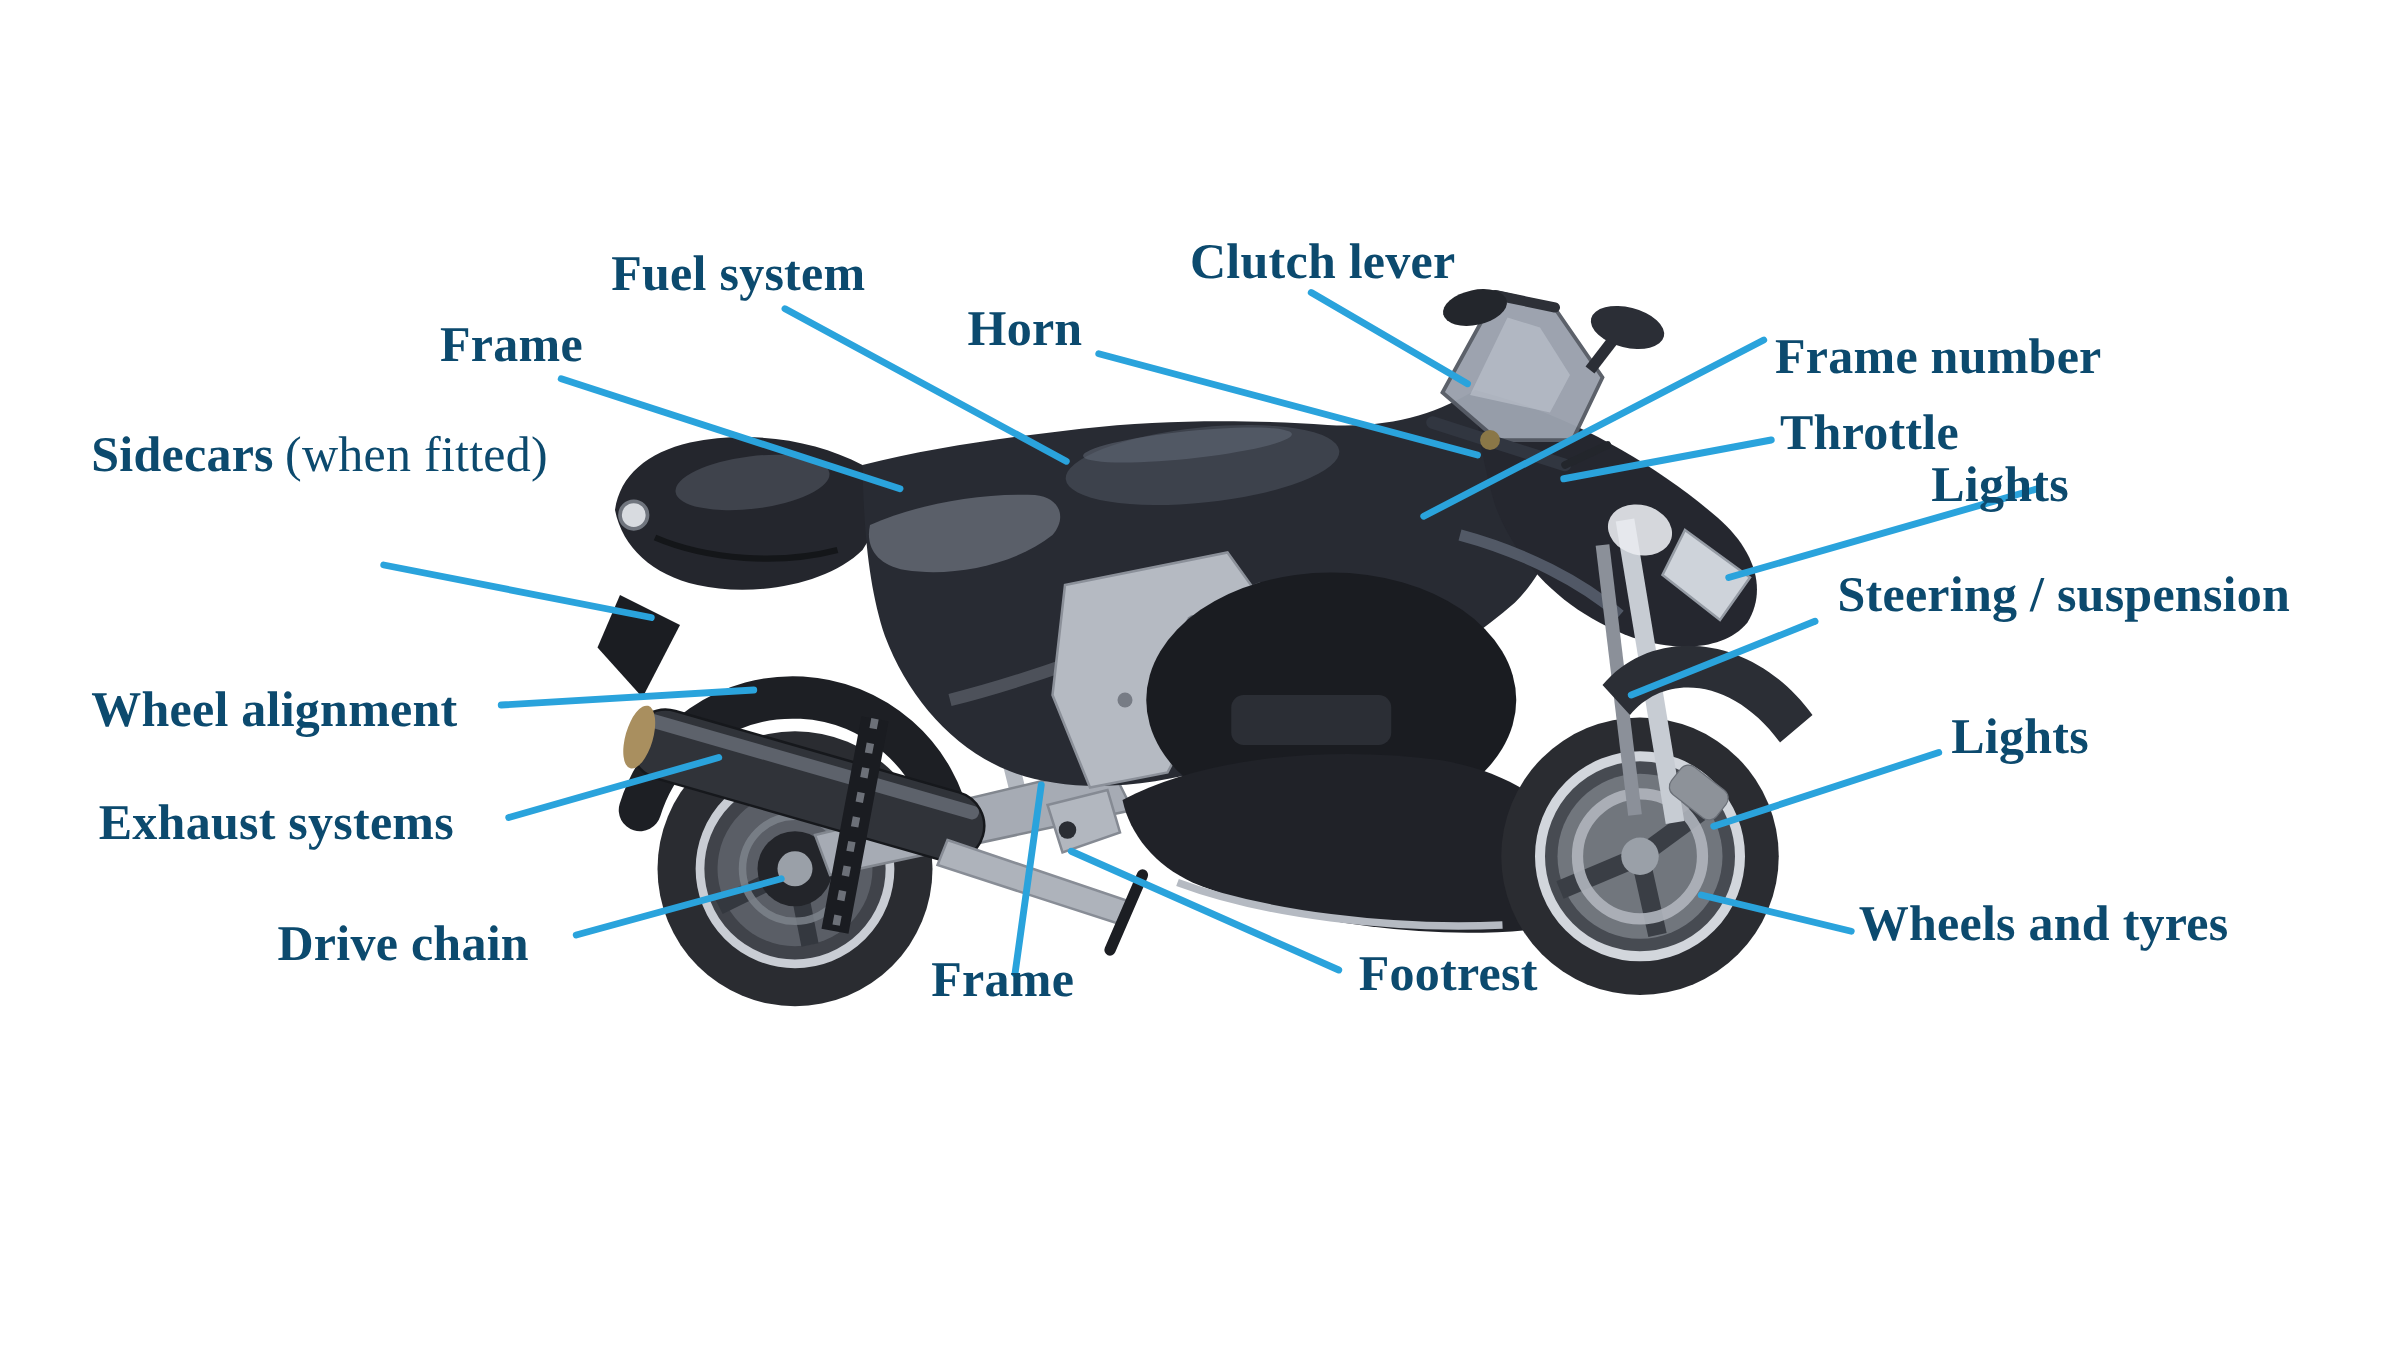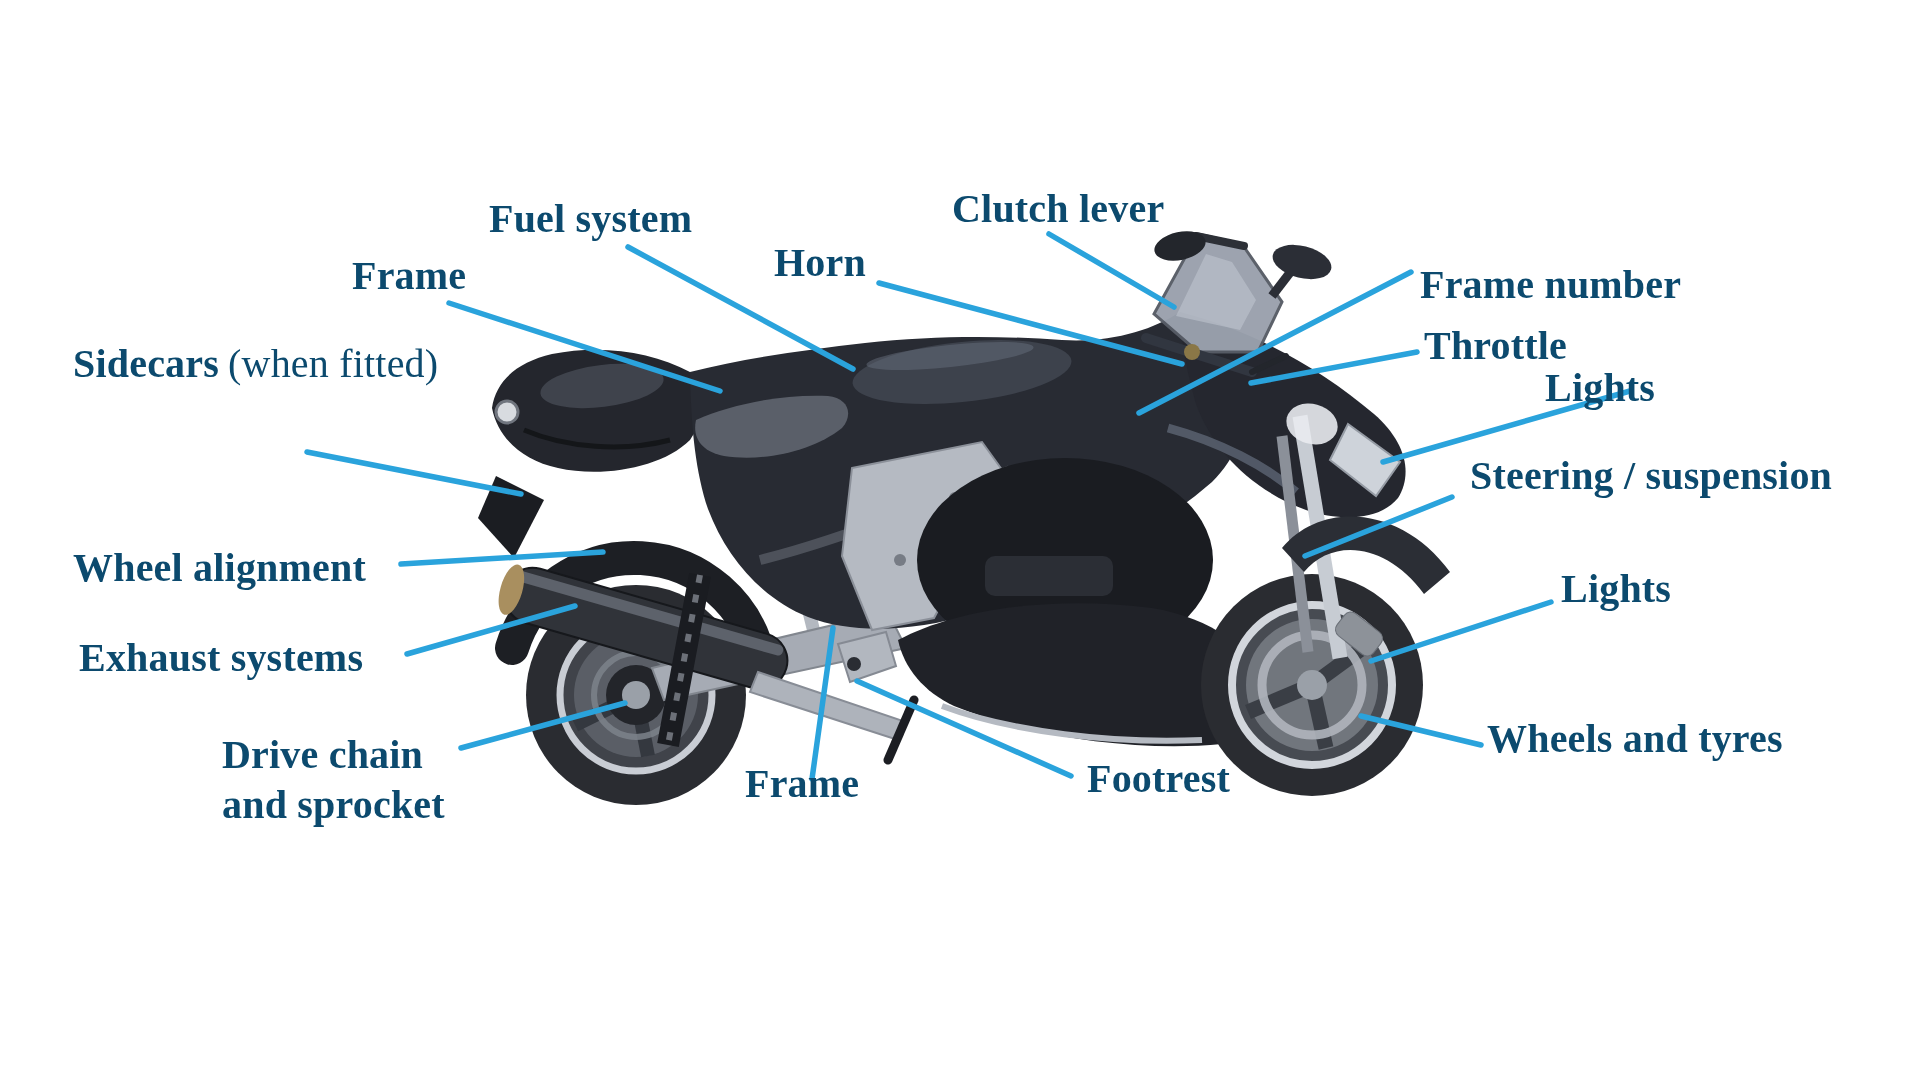--- a/index.html
+++ b/index.html
@@ -176,21 +176,20 @@
   <div class="lbl" id="lbl-sidecars">
     <span>Sidecars</span><span class="note">(when fitted)</span>
   </div>
 
 
   <div class="lbl" id="lbl-wheel-alignment">Wheel alignment</div>
   <div class="lbl" id="lbl-exhaust-systems">Exhaust systems</div>
 
   <div class="lbl two" id="lbl-drive-chain">
     <div>Drive chain</div>
-    <div>and sprocket</div>
   </div>
 
   <div class="lbl" id="lbl-frame">Frame</div>
   <div class="lbl" id="lbl-footrest">Footrest</div>
   <div class="lbl" id="lbl-horn">Horn</div>
   <div class="lbl" id="lbl-clutch-lever">Clutch lever</div>
   <div class="lbl" id="lbl-frame-number">Frame number</div>
   <div class="lbl" id="lbl-throttle">Throttle</div>
   <div class="lbl" id="lbl-lights">Lights</div>
   <div class="lbl" id="lbl-steering">Steering / suspension</div>

